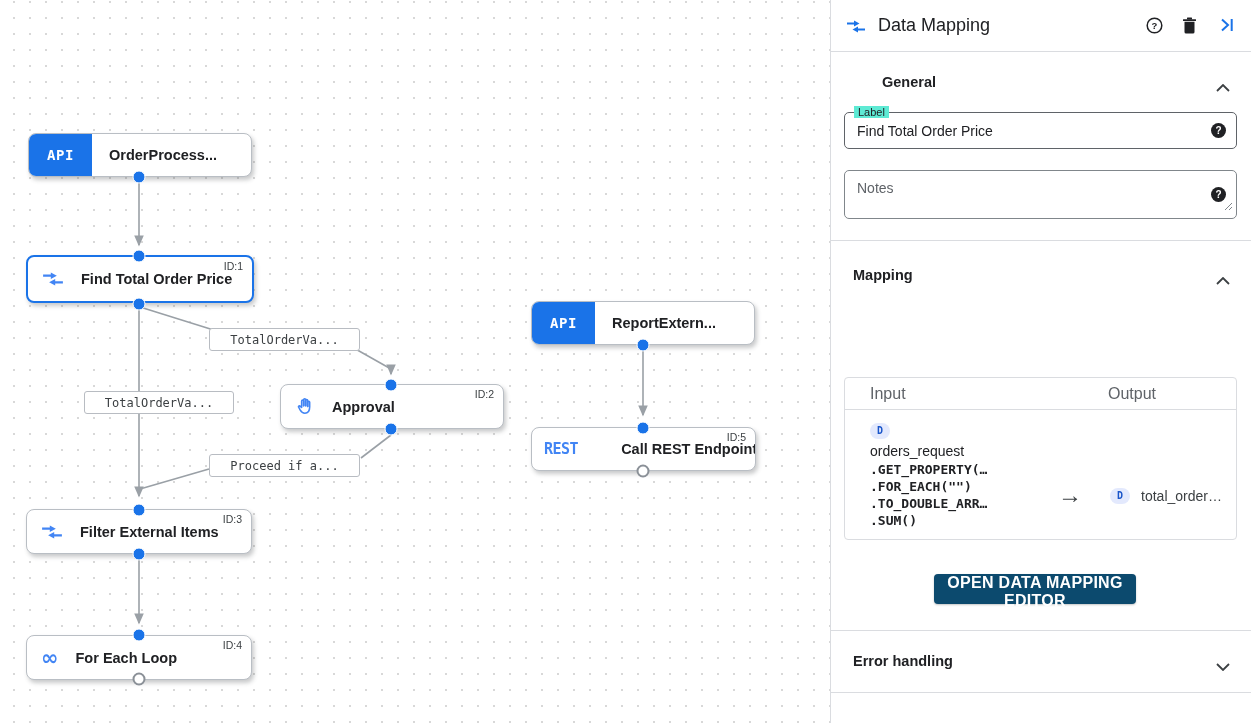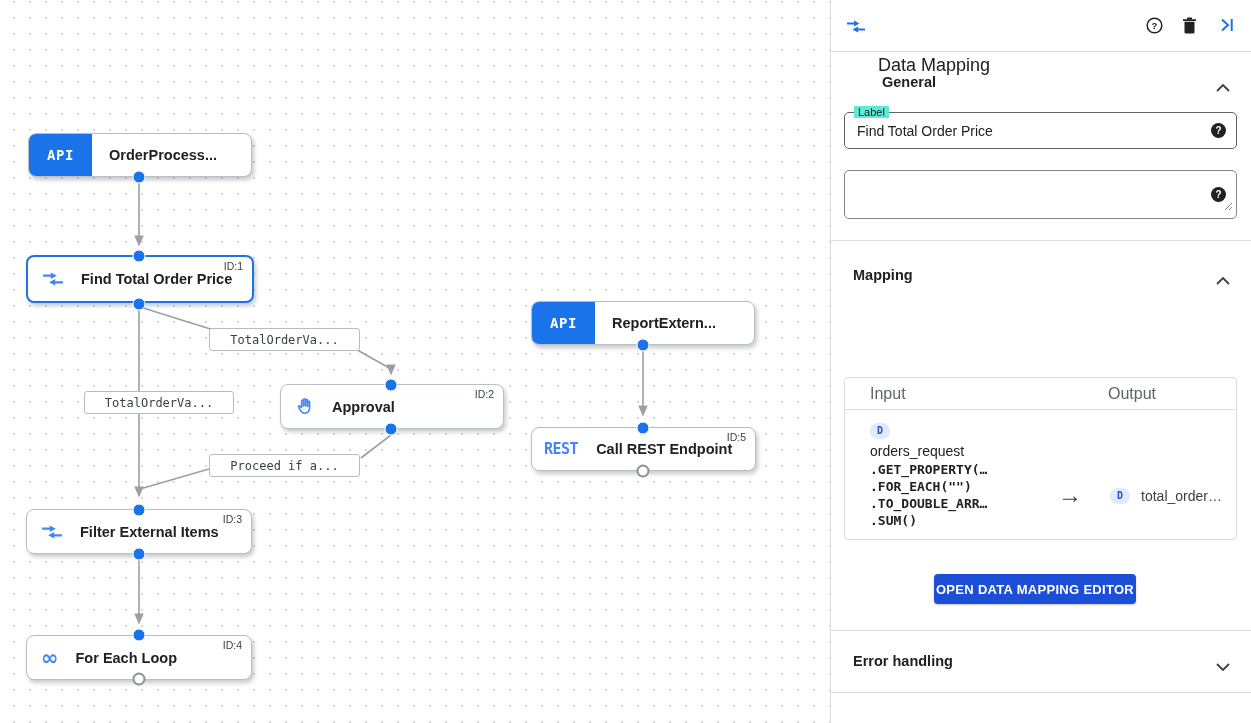--- a/index.html
+++ b/index.html
@@ -33,21 +33,21 @@
 
   .port { position:absolute; z-index:4; width:13px; height:13px; border-radius:50%;
     background:#1a73e8; border:1px solid #fff; transform:translate(-50%,-50%); }
   .port.hollow { background:#fff; border:2px solid #8a9097; }
 
   
   .panel { position:absolute; left:830px; top:0; width:421px; height:723px;
     background:#fff; border-left:1px solid #dadce0; }
   .p-header { position:absolute; left:0; top:0; width:100%; height:52px;
     border-bottom:1px solid #dadce0; }
-  .p-title { position:absolute; left:47px; top:15px; font-size:18px; color:#202124;margin-top:40px; }
+  .p-title { position:absolute; left:47px; top:15px; font-size:18px; color:#202124; }
   .hicon { position:absolute; top:17px; cursor:pointer; }
   .divider { position:absolute; left:0; width:100%; height:1px; background:#dadce0; }
 
   .sec-head { position:absolute; left:22px; font-size:14.5px; font-weight:600; color:#202124; }
   .chev { position:absolute; left:385px; cursor:pointer; }
 
   .field { position:absolute; left:13px; width:393px; background:#fff;
     border:1px solid #5f6368; border-radius:5px; }
   .field-label { position:absolute; top:-7px; left:9px; background:#5eead4; padding:0 4px;
     font-size:11px; font-weight:500; color:#202124; }
@@ -80,22 +80,22 @@
     color:#202124; line-height:17px; white-space:nowrap; }
   .arrow-col { display:flex; align-items:center; justify-content:center; padding-top:40px;
     font-size:24px; color:#3c4043; }
   .out-col { display:flex; align-items:center; gap:11px; padding-top:42px; padding-left:10px; }
   .out-var { font-size:14px; color:#3c4043; }
 
   .hint { position:absolute; left:13px; top:542px; width:405px; font-size:10.5px;
     letter-spacing:-0.1px; color:#80868b; white-space:nowrap; }
 
   .open-btn { position:absolute; left:103px; top:574px; width:202px; height:30px;
-    background:#1d4ed8; color:#fff; border:none; border-radius:4px; font-family:"Liberation Sans", sans-serif;
-    font-size:13px; font-weight:bold; letter-spacing:.3px; cursor:pointer;
+    background:#0c4a6e; color:#fff; border:none; border-radius:4px; font-family:"Liberation Sans", sans-serif;
+    font-size:16px; font-weight:bold; letter-spacing:.3px; cursor:pointer;
     box-shadow:0 1px 2px rgba(60,64,67,.3); }
 </style>
 </head>
 <body>
 
 <div class="canvas">
 
   <svg class="edges" width="830" height="723">
     <defs>
       <marker id="arr" markerWidth="8" markerHeight="8" refX="6" refY="3" orient="auto">
@@ -153,21 +153,21 @@
     </div>
     <div class="ntitle">Approval</div>
     <div class="idtag">ID:2</div>
   </div>
 
   <div class="node" style="left:531px;top:301px;width:224px;height:44px;">
     <div class="apibadge">API</div>
     <div class="ntitle">ReportExtern...</div>
   </div>
 
-  <div class="node" style="left:531px;top:427px;width:225px;height:44px;">
+  <div class="node" style="left:531px;top:427px;width:225px;height:44px;gap:25px;">
     <div class="restbadge">REST</div>
     <div class="ntitle" style="margin-left:18px;">Call REST Endpoint</div>
     <div class="idtag">ID:5</div>
   </div>
 
   <div class="node" style="left:26px;top:509px;width:226px;height:45px;">
     <div class="nicon">
       <svg width="22" height="16" viewBox="0 0 20 14">
         <line x1="1" y1="4" x2="9" y2="4" stroke="#4285f4" stroke-width="2"></line>
         <path d="M8 1l5.5 3L8 7z" fill="#4285f4"></path>
@@ -240,20 +240,21 @@
       </svg>
   </div>
 
   <div class="field" style="top:112px;height:37px;">
     <span class="field-label">Label</span>
     <input type="text" value="Find Total Order Price" style="">
     <span class="qmark" style="top:10px;">?</span>
   </div>
 
   <div class="field" style="top:170px;height:49px;border-color:#80868b;">
+    <textarea placeholder="Notes" style=""></textarea>
     <span class="qmark" style="top:16px;">?</span>
     <span class="resize-grip">
       <svg width="9" height="9">
           <path d="M8 1L1 8M8 5L5 8" stroke="#80868b" stroke-width="1" fill="none"></path>
         </svg>
     </span>
   </div>
 
   <div class="divider" style="top:240px;"></div>
 

